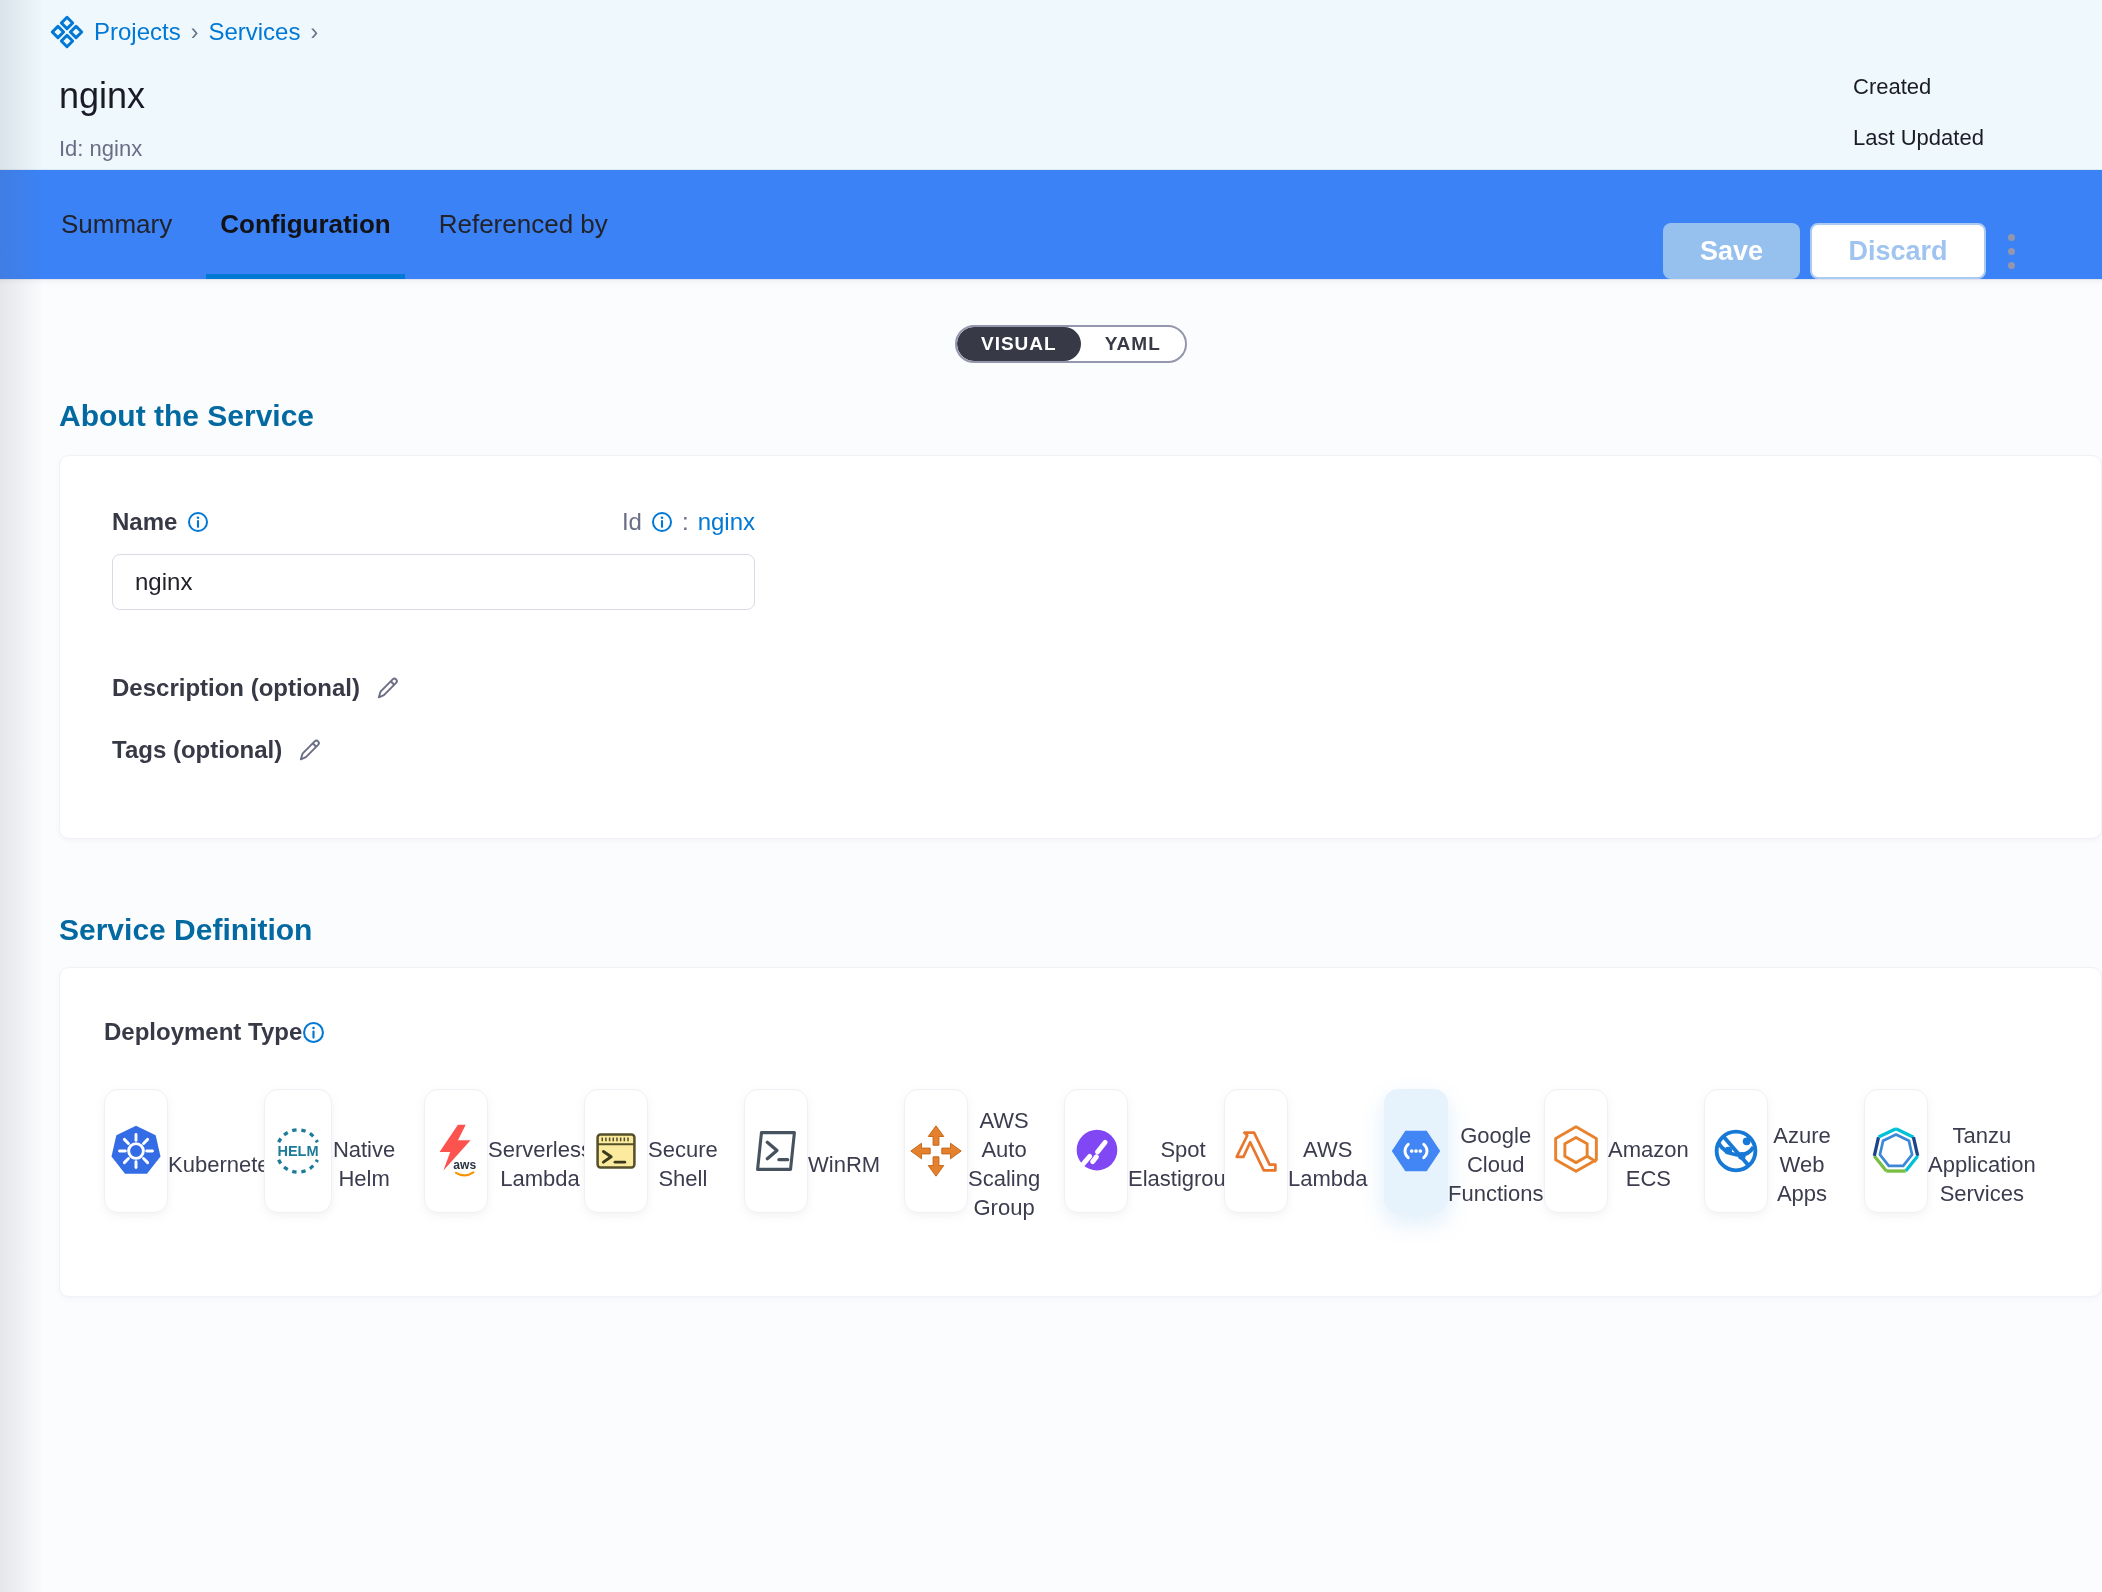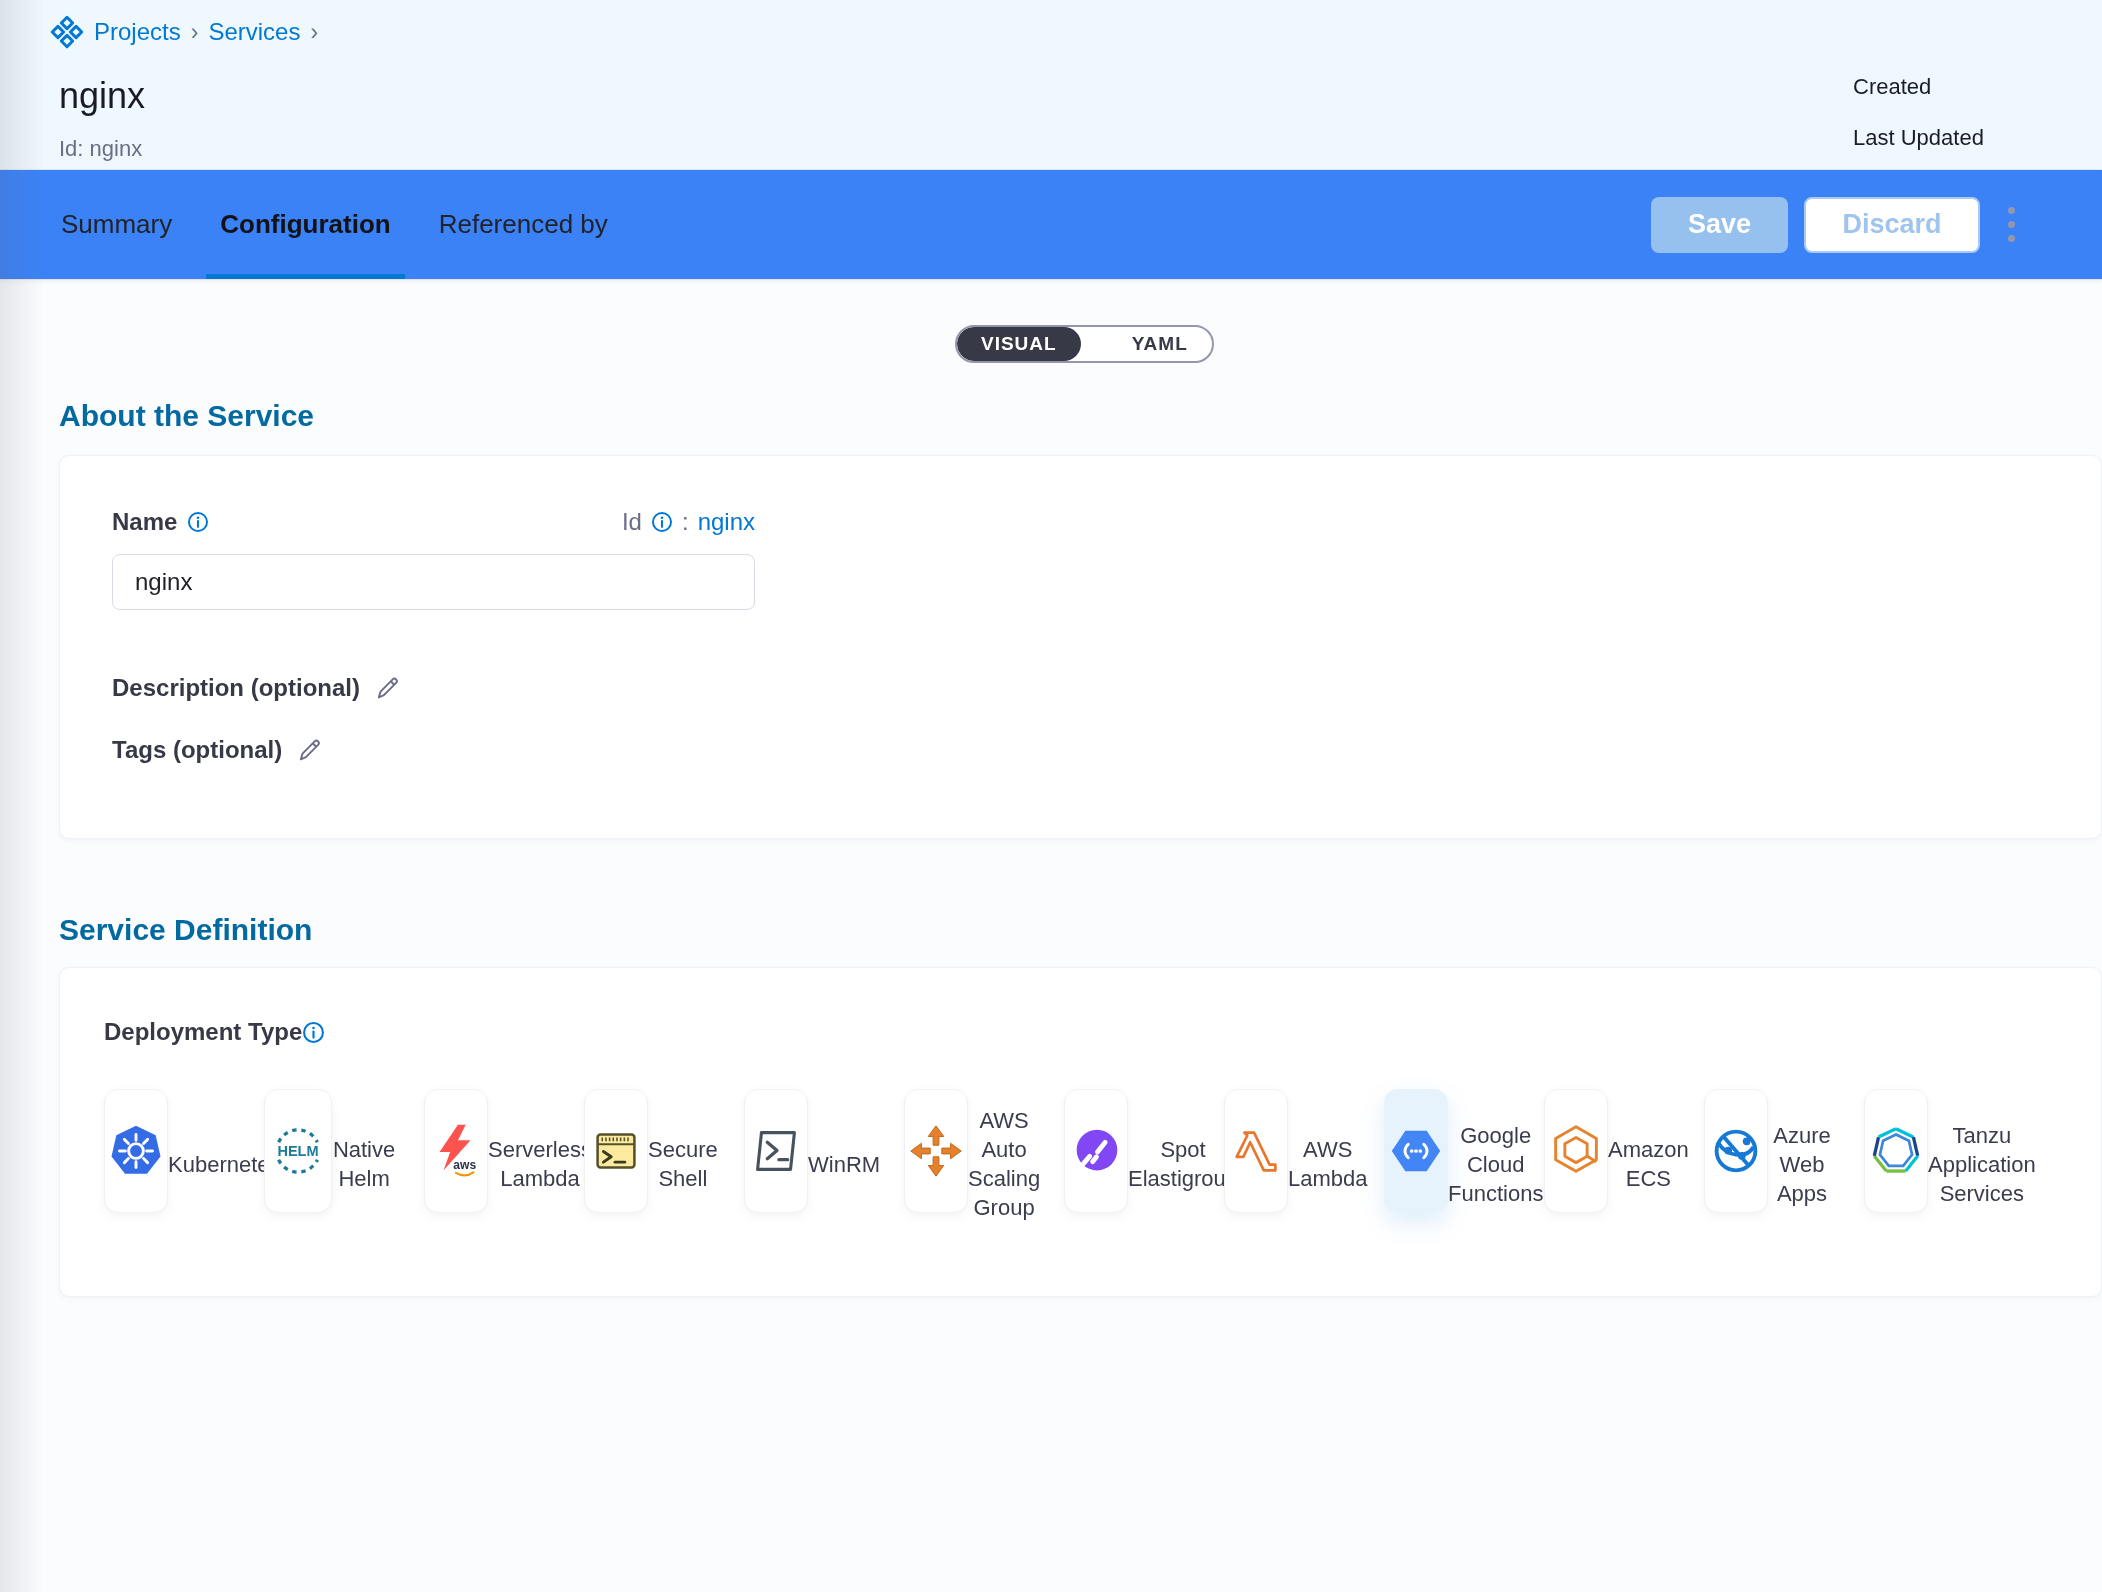--- a/index.html
+++ b/index.html
@@ -26,34 +26,34 @@
   .header-meta div { margin-bottom:25px; }
 
   
   .tabbar { height:110px; background:#3b82f6; display:flex; align-items:stretch; padding-left:47px;
             position:relative; border-bottom:1px solid #e4e5ec; box-shadow:0 2px 4px rgba(96,97,112,0.07);
             flex:none; z-index:5; }
   .tab { display:flex; align-items:center; padding:0 14px; margin-right:20px; font-size:26px;
          color:#22222a; position:relative; cursor:pointer; }
   .tab.active { font-weight:700; color:#121217; }
   .tab.active::after { content:""; position:absolute; left:0; right:0; bottom:0; height:5px; background:#0278d5; }
-  .toolbar { position:absolute; right:76px; top:0; height:100%; display:flex; align-items:center; gap:16px; }
+  .toolbar { position:absolute; right:76px; top:0; height:100%; display:flex; align-items:flex-end; gap:10px; }
   .btn-save { width:137px; height:56px; border-radius:8px; background:#96c1ee; color:#fff;
               font-size:27px; font-weight:700; border:none; font-family:inherit; cursor:default; }
   .btn-discard { width:176px; height:56px; border-radius:8px; background:#fff; border:2px solid #abcaf1;
                  color:#9fc4ef; font-size:27px; font-weight:700; font-family:inherit; cursor:pointer; }
   .kebab { width:30px; height:56px; display:flex; flex-direction:column; align-items:center;
            justify-content:center; gap:7px; background:none; border:none; cursor:pointer; }
   .kebab i { width:7px; height:7px; border-radius:50%; background:#9496ad; display:block; }
 
   
   .content { flex:1; background:#fafcfe; position:relative; }
   .toggle-row { padding-top:45px; margin-left:955px; width:300px; }
   .vy-toggle { display:inline-flex; height:38px; border:2px solid #9496ad; border-radius:20px;
-               background:#fff; overflow:hidden; align-items:stretch;gap:27px; }
+               background:#fff; overflow:hidden; align-items:stretch; }
   .vy-opt { padding:0 24px; font-size:19px; font-weight:700; letter-spacing:1px; color:#383946;
             display:flex; align-items:center; cursor:pointer; }
   .vy-opt.selected { background:#383946; color:#fff; border-radius:19px; }
 
   .section-heading { margin:36px 0 0 59px; font-size:30px; font-weight:700; color:#0369a1; }
   .section-heading.second { margin-top:74px; }
 
   .card { background:#fff; border:1px solid #f1f1f8; border-radius:10px;
           box-shadow:0 2px 5px rgba(96,97,112,0.05); margin-left:59px; width:2043px; }
   .about-card { margin-top:22px; padding:52px 0 74px 52px; }

